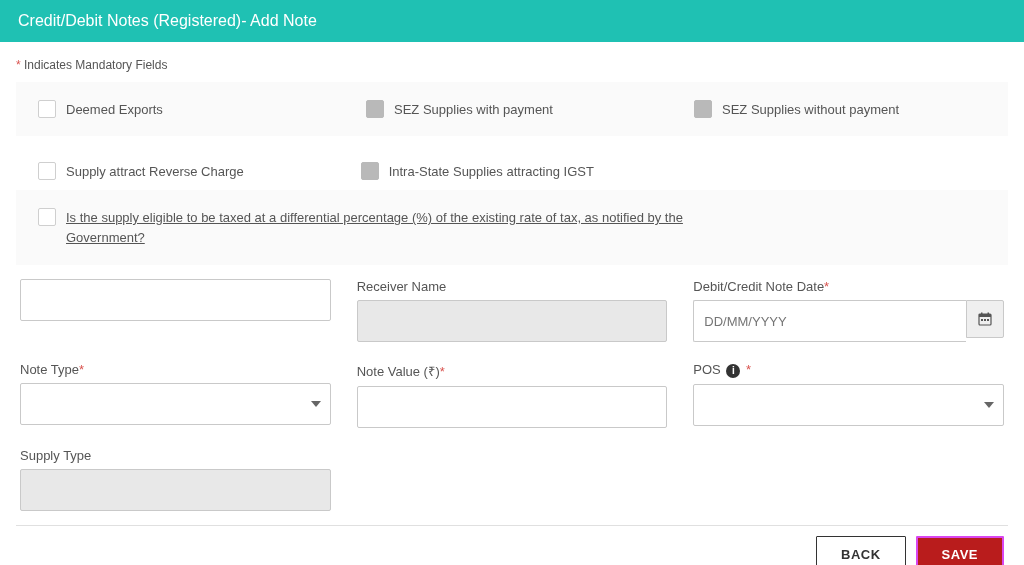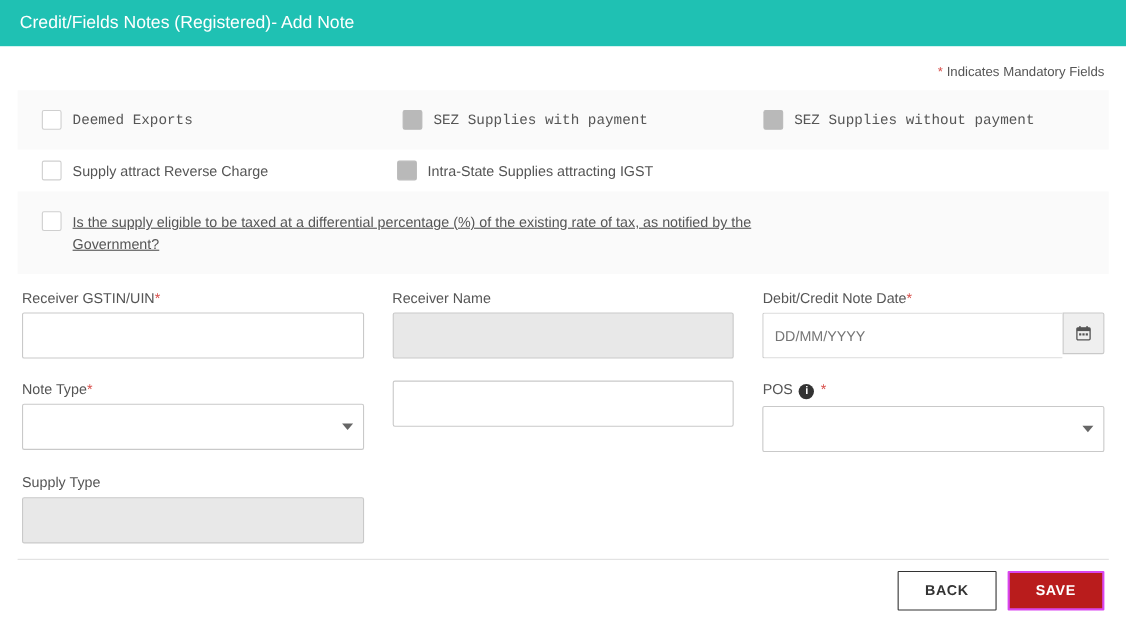--- a/index.html
+++ b/index.html
@@ -16,47 +16,46 @@
     background: #1fc1b3;
     color: #fff;
     padding: 12px 18px;
     font-size: 16px;
     font-weight: 400;
   }
   .page {
     padding: 14px 16px 0 16px;
   }
   .mandatory-hint {
-    text-align: right;
     font-size: 12px;
     color: #555;
     padding: 2px 4px 10px 0;
   }
   .mandatory-hint .star { color: #d9534f; }
   .panel {
     background: #f5f5f5;
     padding: 18px 22px;
     margin-bottom: 6px;
     position: relative;
   }
   .panel.light {
     background: #fafafa;
   }
   .row3 {
     display: grid;
     grid-template-columns: 1fr 1fr 1fr;
     gap: 10px 36px;
     align-items: center;
-    font-family: Liberation Mono, monospace;
   }
   .row2 {
     display: grid;
     grid-template-columns: 1fr 1fr 1fr;
     gap: 10px 20px;
     align-items: center;
+    margin-top: 16px;
   }
   .chk {
     display: flex;
     align-items: center;
     gap: 10px;
     font-size: 13px;
     color: #555;
   }
   .chk .box {
     width: 18px;
@@ -189,21 +188,21 @@
   .btn-primary {
     background: #b91c1c;
     border: 2px solid #d946ef;
     color: #fff;
   }
 </style>
 </head>
 <body>
 
 <div class="header">
-  <span>Credit/Fields Notes (Registered)- Add Note</span>
+  <span>Credit/Debit Notes (Registered)- Add Note</span>
 </div>
 
 <div class="page">
 
   <div class="mandatory-hint">
     <span class="star">*</span><span> Indicates Mandatory Fields</span>
   </div>
 
   <div class="panel light">
     <div class="row3">
@@ -241,21 +240,20 @@
       <div class="chk" style="align-items:flex-start;">
         <span class="box"></span>
       </div>
       <div class="diff-text" style="max-width:640px;">Is the supply eligible to be taxed at a differential percentage (%) of the existing rate of tax, as notified by the Government?</div>
     </div>
   </div>
 
   <div class="form-grid">
 
     <div class="form-group">
-      <label><span>Receiver GSTIN/UIN</span><span class="req">*</span></label>
       <input class="control" type="text" value="" style="">
     </div>
 
     <div class="form-group">
       <label><span>Receiver Name</span></label>
       <input class="control readonly" type="text" readonly="" value="" style="">
     </div>
 
 
     <div class="form-group">
@@ -279,20 +277,21 @@
     <div class="form-group">
       <label><span>Note Type</span><span class="req">*</span></label>
       <div class="select-wrap">
         <select class="control">
           <option>Select</option>
         </select>
       </div>
     </div>
 
     <div class="form-group">
+      <label><span>Note Value (₹)</span><span class="req">*</span></label>
       <input class="control" type="text" value="" style="">
     </div>
 
     <div class="form-group">
       <label>
         <span>POS </span>
         <span class="info-icon">i</span>
         <span class="req"> *</span>
       </label>
       <div class="select-wrap">

